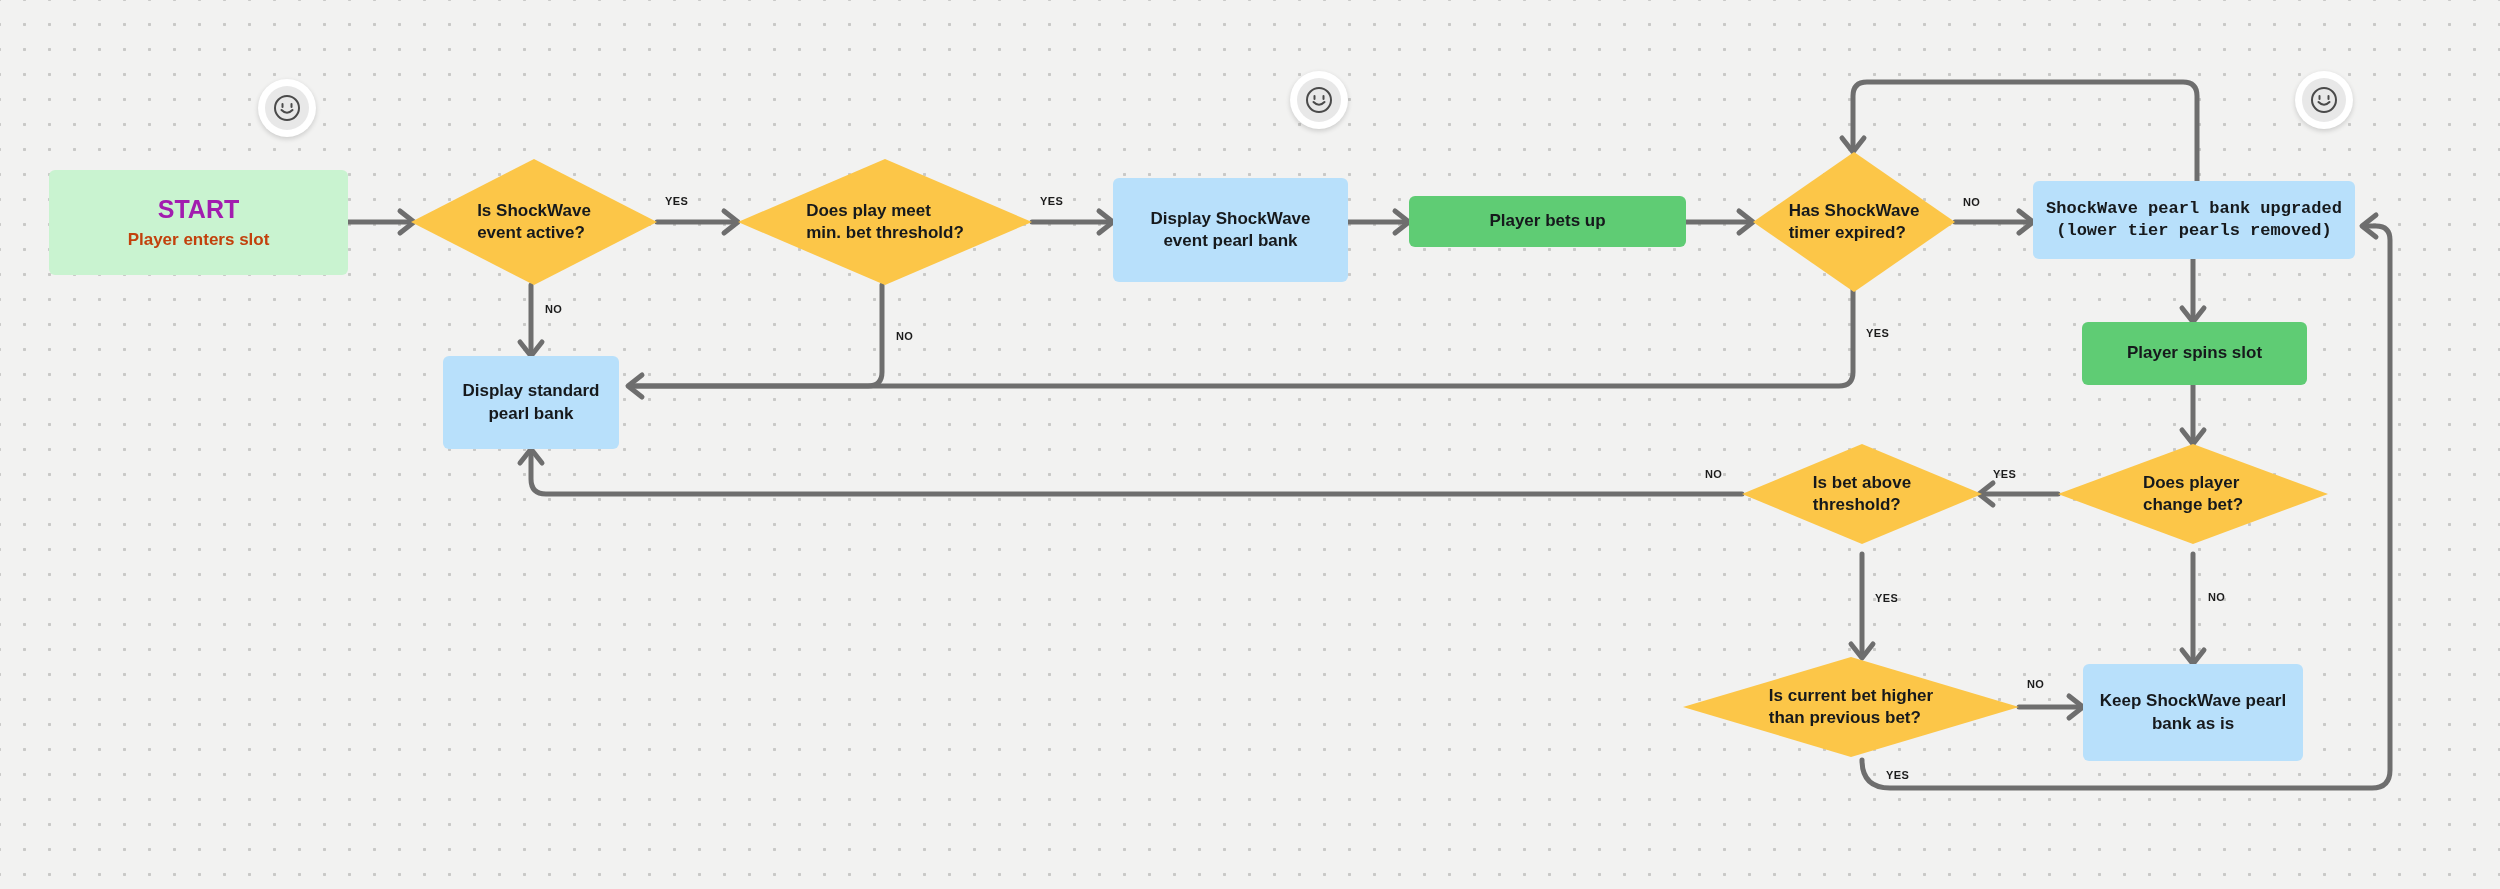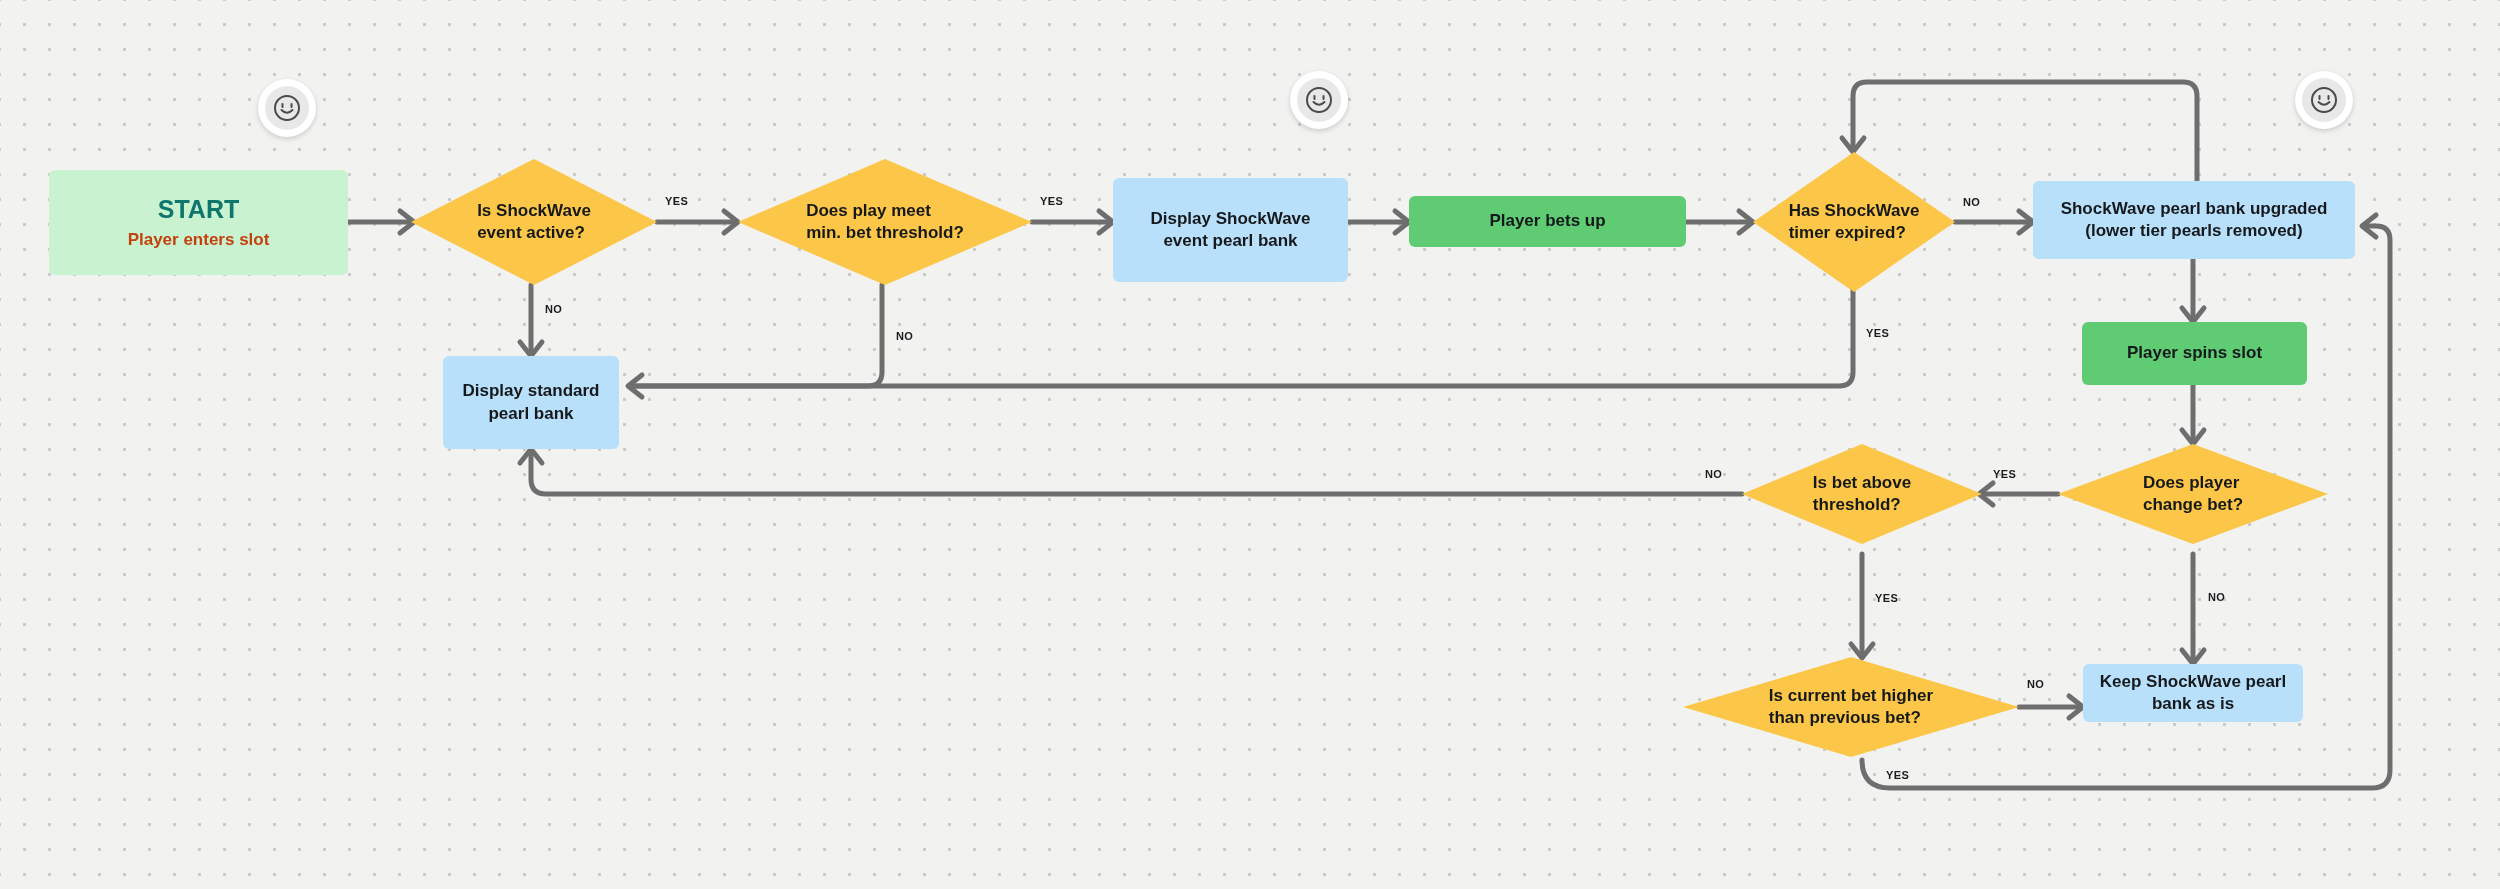--- a/index.html
+++ b/index.html
@@ -66,21 +66,21 @@
     font-size: 17px;
     font-weight: bold;
     color: #16191c;
     line-height: 1.32;
     white-space: pre-line;
     padding: 0 10px;
   }
   .start-label-main {
     font-size: 25px;
     font-weight: bold;
-    color: #0f766e;
+    color: #a21caf;
     line-height: 1.15;
     display: block;
   }
   .start-label-sub {
     font-size: 17px;
     font-weight: bold;
     color: #c2410c;
     display: block;
     margin-top: 6px;
   }
@@ -244,21 +244,21 @@
   <div class="diamond-wrap" style="left:1753px; top:152px; width:202px; height:140px;">
     <svg class="diamond-shape" viewBox="0 0 202 140" preserveAspectRatio="none">
       <polygon points="101,0 202,70 101,140 0,70" fill="#fcc648"></polygon>
     </svg>
     <div class="diamond-text">
       <span class="node-label">Has ShockWave
 timer expired?</span>
     </div>
   </div>
 
-  <div class="node node-box" style="left:2033px; top:181px; width:322px; height:78px; background:#b8e0fb;">
+  <div class="node node-box" style="left:2033px; top:181px; width:322px; height:78px; background:#b8e0fb;font-family:Liberation Mono, monospace;">
     <span class="node-label">ShockWave pearl bank upgraded
 (lower tier pearls removed)</span>
   </div>
   <div class="avatar" style="left:2295px; top:71px;">
     <div class="avatar-inner">
       <svg width="30" height="30" viewBox="0 0 30 30">
         <circle cx="15" cy="15" r="12" fill="none" stroke="#4a4a4a" stroke-width="2"></circle>
         <line x1="10.5" y1="11" x2="10.5" y2="14" stroke="#4a4a4a" stroke-width="2" stroke-linecap="round"></line>
         <line x1="19.5" y1="11" x2="19.5" y2="14" stroke="#4a4a4a" stroke-width="2" stroke-linecap="round"></line>
         <path d="M9.5,17 Q15,22.5 20.5,17" fill="none" stroke="#4a4a4a" stroke-width="2" stroke-linecap="round"></path>
@@ -293,21 +293,21 @@
   <div class="diamond-wrap" style="left:1683px; top:657px; width:336px; height:100px;">
     <svg class="diamond-shape" viewBox="0 0 336 100" preserveAspectRatio="none">
       <polygon points="168,0 336,50 168,100 0,50" fill="#fcc648"></polygon>
     </svg>
     <div class="diamond-text">
       <span class="node-label">Is current bet higher
 than previous bet?</span>
     </div>
   </div>
 
-  <div class="node node-box" style="left:2083px; top:664px; width:220px; height:58px; background:#b8e0fb;">
+  <div class="node node-box" style="left:2083px; top:664px; width:220px; height:97px; background:#b8e0fb;">
     <span class="node-label">Keep ShockWave pearl
 bank as is</span>
   </div>
 
   <div class="node node-box" style="left:443px; top:356px; width:176px; height:93px; background:#b8e0fb;">
     <span class="node-label">Display standard
 pearl bank</span>
   </div>
 
   <div class="edge-label" style="left:665px; top:195px;">YES</div>

